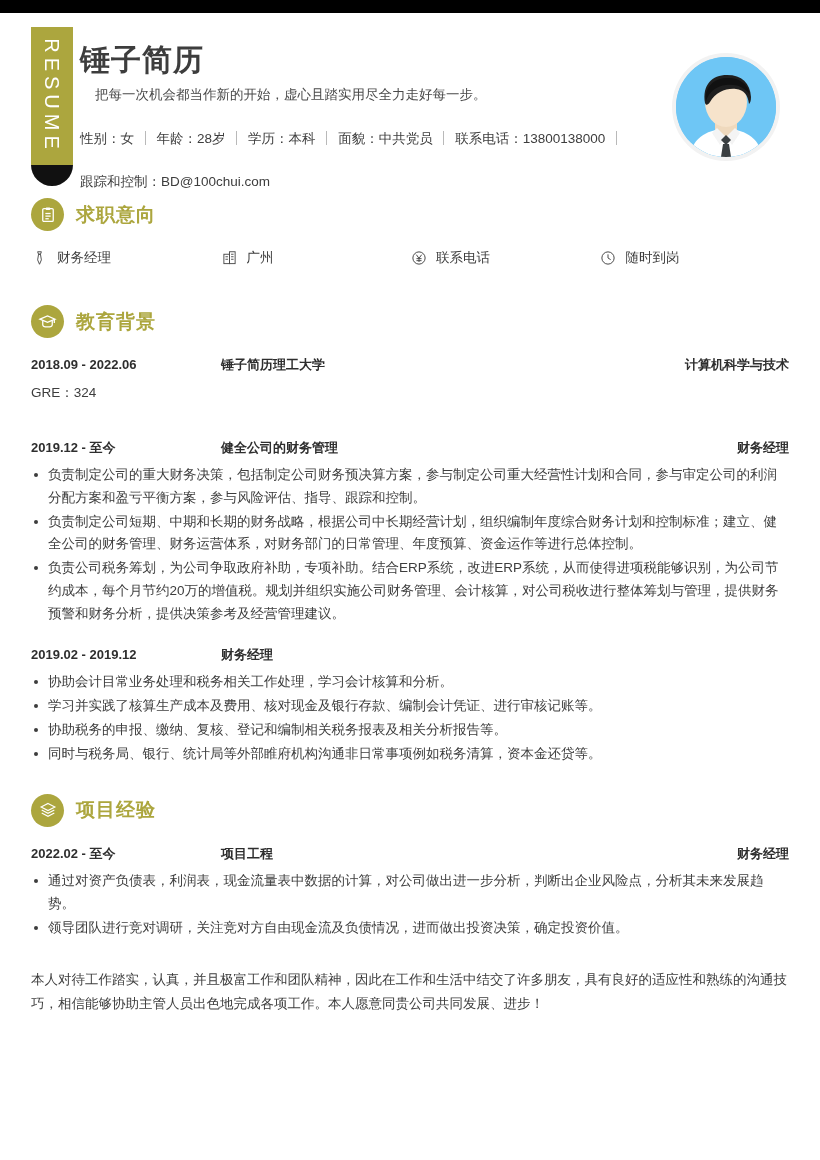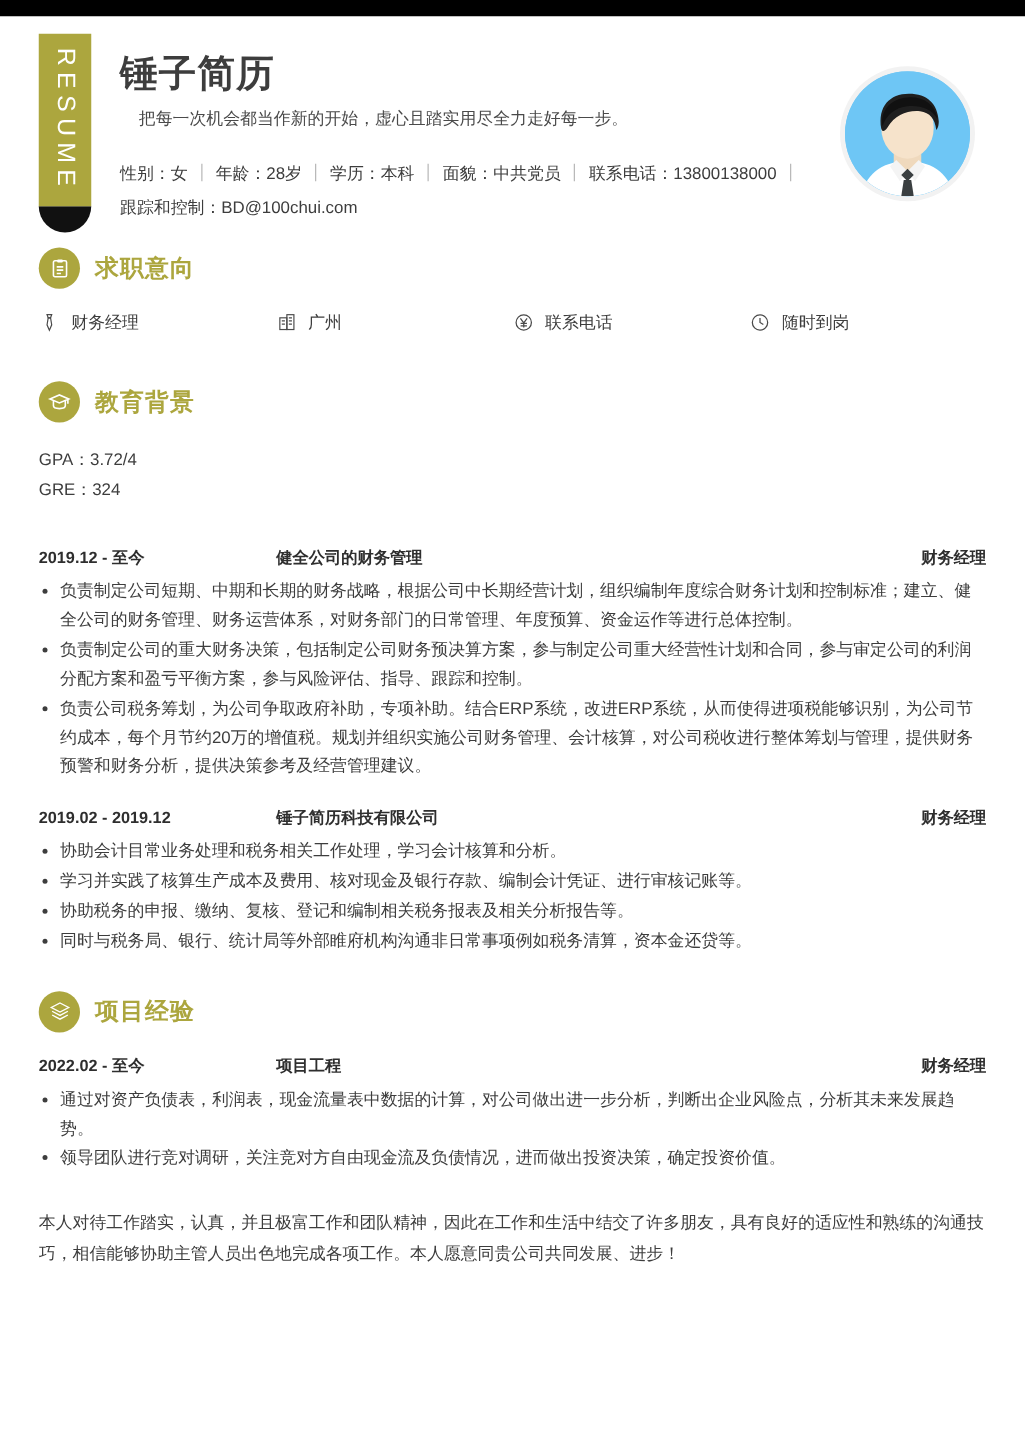--- a/index.html
+++ b/index.html
@@ -60,21 +60,21 @@
     width: 42px;
     height: 21px;
     background: #111111;
     border-bottom-left-radius: 21px 21px;
     border-bottom-right-radius: 21px 21px;
     z-index: 1;
   }
 
   .header-info {
     position: absolute;
-    left: 96px;
+    left: 80px;
     top: 28px;
     width: 560px;
   }
   .name {
     font-size: 30px;
     font-weight: bold;
     color: #3d3d3d;
     letter-spacing: 1px;
     margin: 0 0 6px 0;
     line-height: 1.25;
@@ -82,20 +82,21 @@
   .tagline {
     font-size: 13.5px;
     color: #4a4a4a;
     margin: 0 0 20px 15px;
     line-height: 1.5;
   }
   .meta-line {
     font-size: 13.5px;
     color: #3d3d3d;
     line-height: 2.0;
+    margin-top: 16px;
   }
   .meta-item { white-space: nowrap; }
   .meta-sep {
     display: inline-block;
     width: 1px;
     height: 14px;
     background: #b9b9b9;
     vertical-align: -2px;
     margin: 0 7px;
   }
@@ -348,48 +349,51 @@
       <svg width="19" height="19" viewBox="0 0 24 24" fill="none" stroke="#ffffff" stroke-width="1.6">
         <path d="M2.5 9 L12 5 L21.5 9 L12 13 Z"></path>
         <path d="M6 11 L6 16 C6 17.6 8.7 18.8 12 18.8 C15.3 18.8 18 17.6 18 16 L18 11"></path>
         <line x1="20.6" y1="9.4" x2="20.6" y2="14"></line>
       </svg>
     </span>
     <span class="section-title">教育背景</span>
   </div>
 
   <div class="entry">
-    <div class="sub-line">GPA：3.72/4</div>
+    <div class="entry-head">
+      <span class="entry-date">2018.09 - 2022.06</span>
+      <span class="entry-org">锤子简历理工大学</span>
+      <span class="entry-role">计算机科学与技术</span>
+    </div>
     <div class="sub-line">GRE：324</div>
   </div>
 </div>
 
 <div class="gap-l"></div>
 
 <div class="section">
 
   <div class="entry">
     <div class="entry-head">
       <span class="entry-date">2019.12 - 至今</span>
       <span class="entry-org">健全公司的财务管理</span>
       <span class="entry-role">财务经理</span>
     </div>
     <ul class="bullets">
+      <li>负责制定公司的重大财务决策，包括制定公司财务预决算方案，参与制定公司重大经营性计划和合同，参与审定公司的利润分配方案和盈亏平衡方案，参与风险评估、指导、跟踪和控制。</li>
       <li>负责制定公司短期、中期和长期的财务战略，根据公司中长期经营计划，组织编制年度综合财务计划和控制标准；建立、健全公司的财务管理、财务运营体系，对财务部门的日常管理、年度预算、资金运作等进行总体控制。</li>
-      <li>负责制定公司的重大财务决策，包括制定公司财务预决算方案，参与制定公司重大经营性计划和合同，参与审定公司的利润分配方案和盈亏平衡方案，参与风险评估、指导、跟踪和控制。</li>
       <li>负责公司税务筹划，为公司争取政府补助，专项补助。结合ERP系统，改进ERP系统，从而使得进项税能够识别，为公司节约成本，每个月节约20万的增值税。规划并组织实施公司财务管理、会计核算，对公司税收进行整体筹划与管理，提供财务预警和财务分析，提供决策参考及经营管理建议。</li>
     </ul>
   </div>
 
   <div class="gap-s"></div>
 
   <div class="entry">
     <div class="entry-head">
       <span class="entry-date">2019.02 - 2019.12</span>
-      <span class="entry-org">锤子简历科技有限公司</span>
       <span class="entry-role">财务经理</span>
     </div>
     <ul class="bullets">
       <li>协助会计目常业务处理和税务相关工作处理，学习会计核算和分析。</li>
       <li>学习并实践了核算生产成本及费用、核对现金及银行存款、编制会计凭证、进行审核记账等。</li>
       <li>协助税务的申报、缴纳、复核、登记和编制相关税务报表及相关分析报告等。</li>
       <li>同时与税务局、银行、统计局等外部睢府机构沟通非日常事项例如税务清算，资本金还贷等。</li>
     </ul>
   </div>
 </div>

